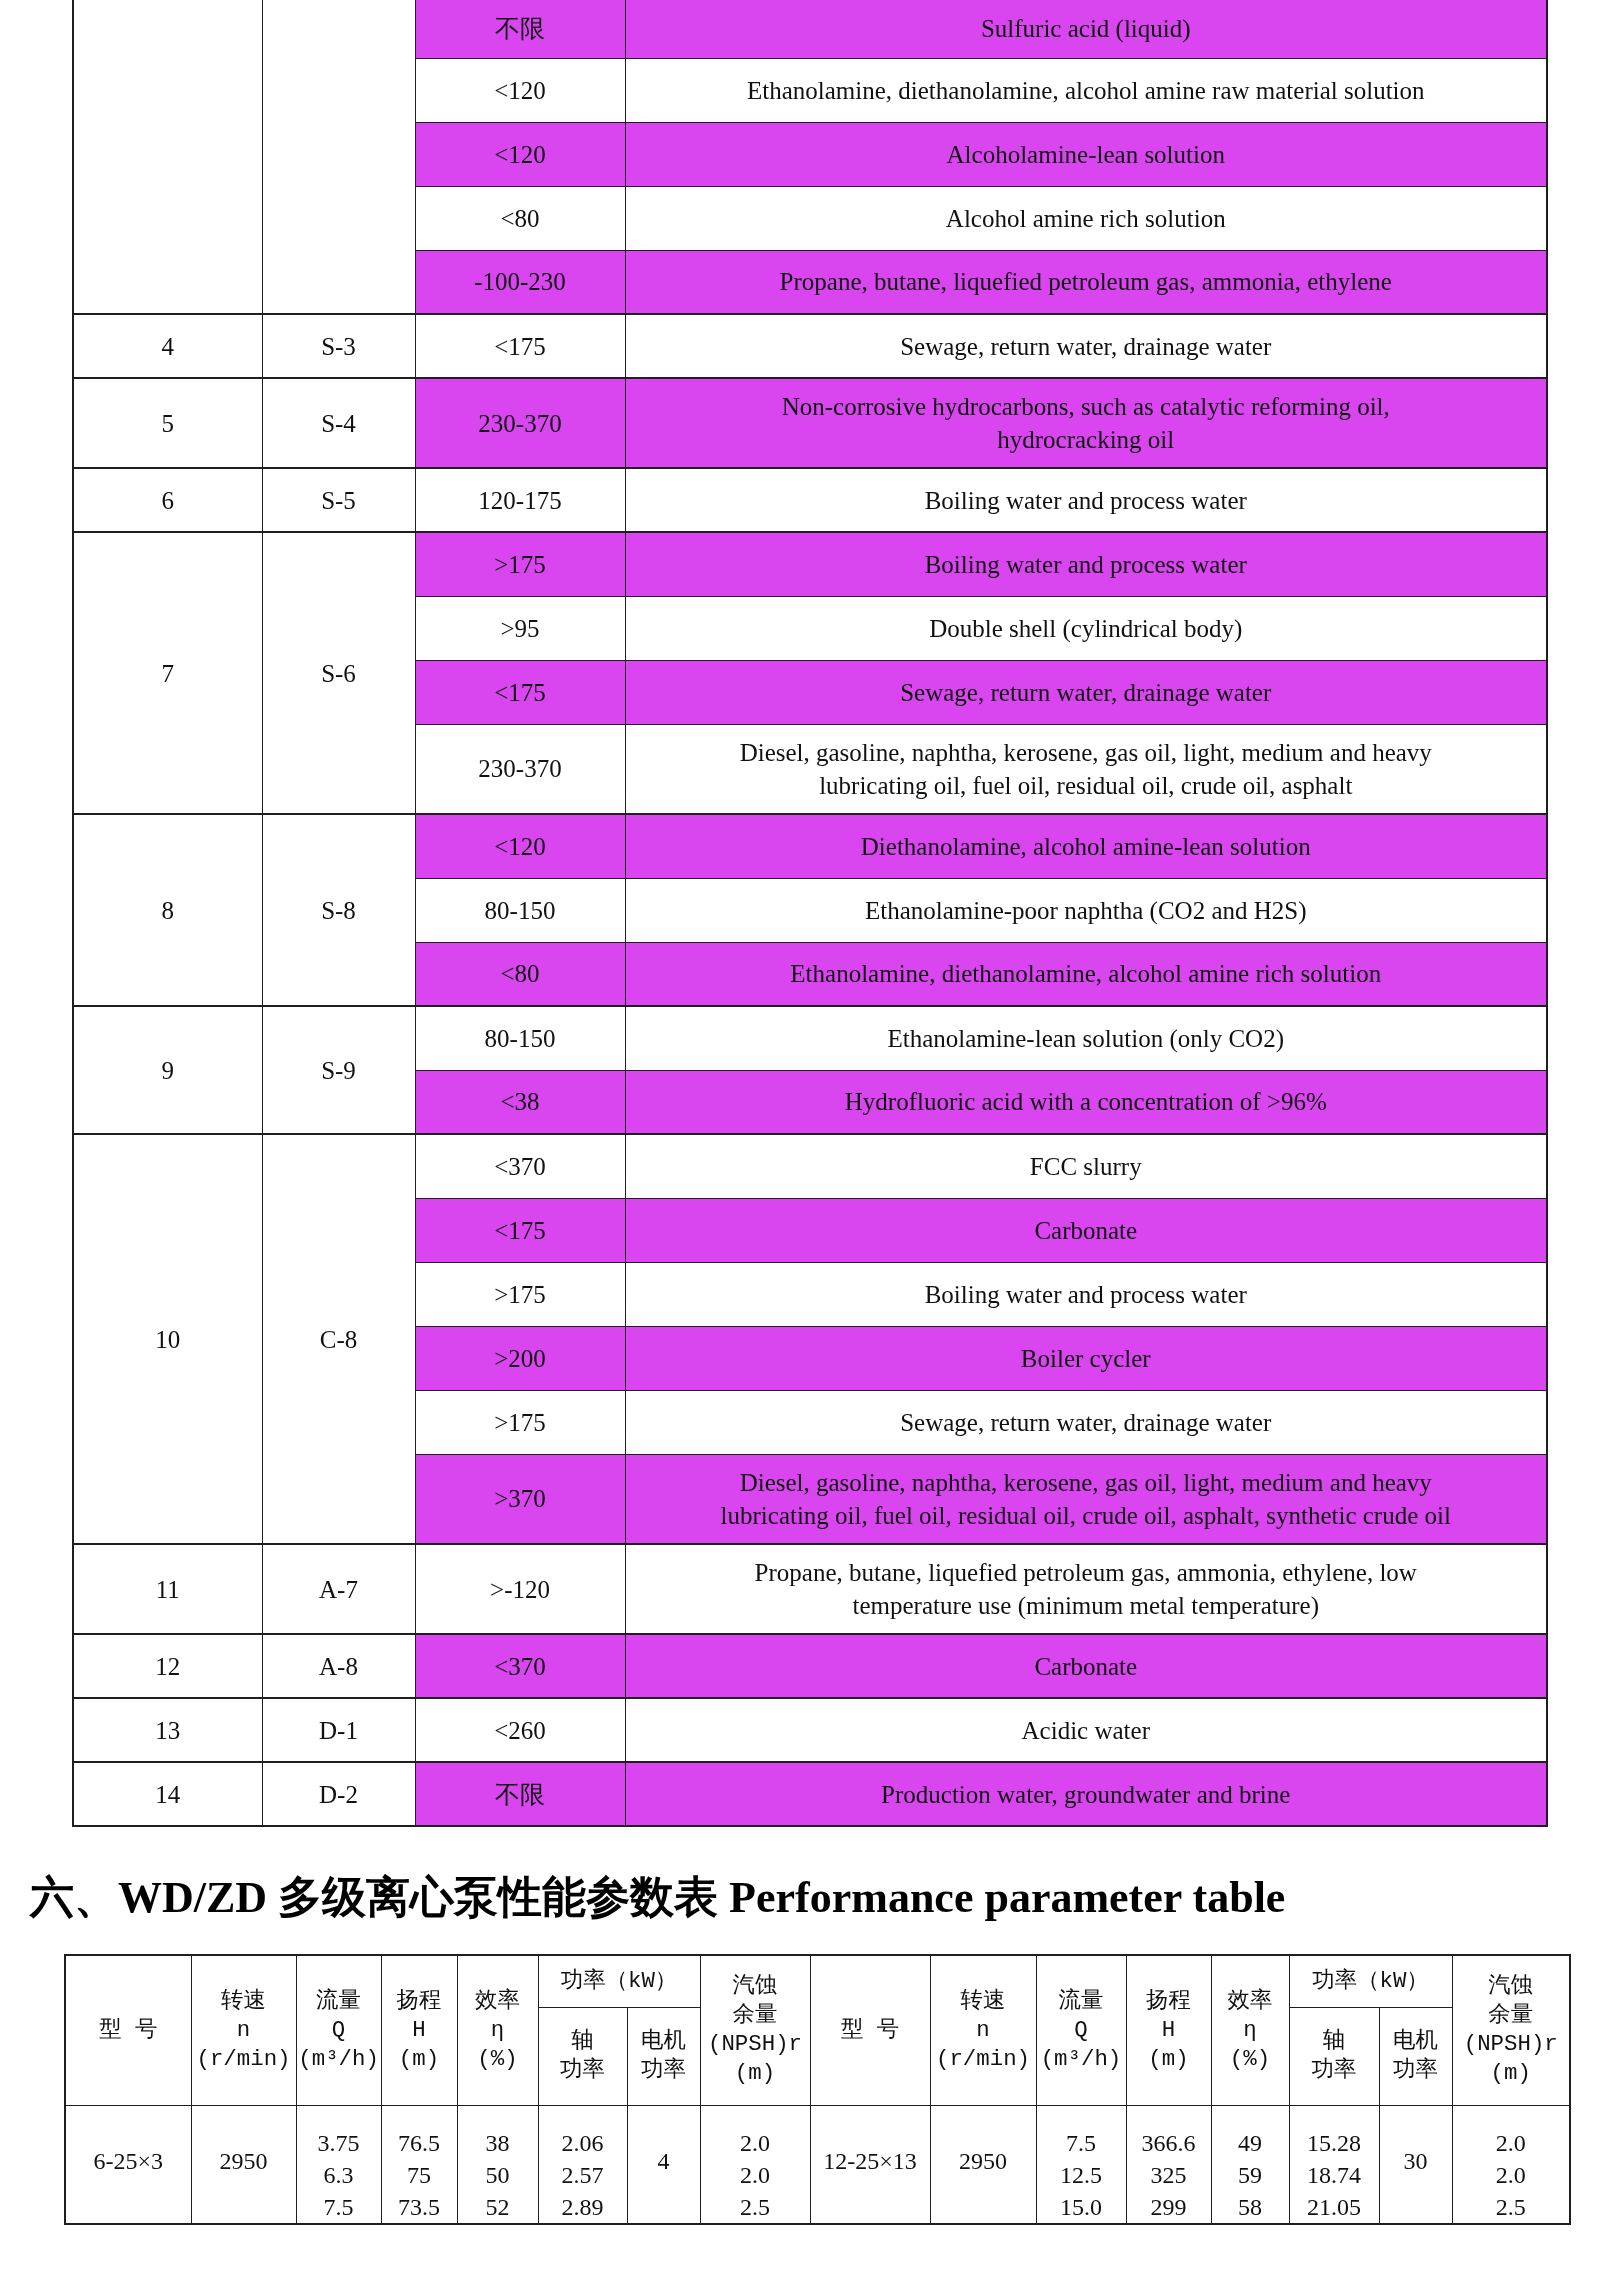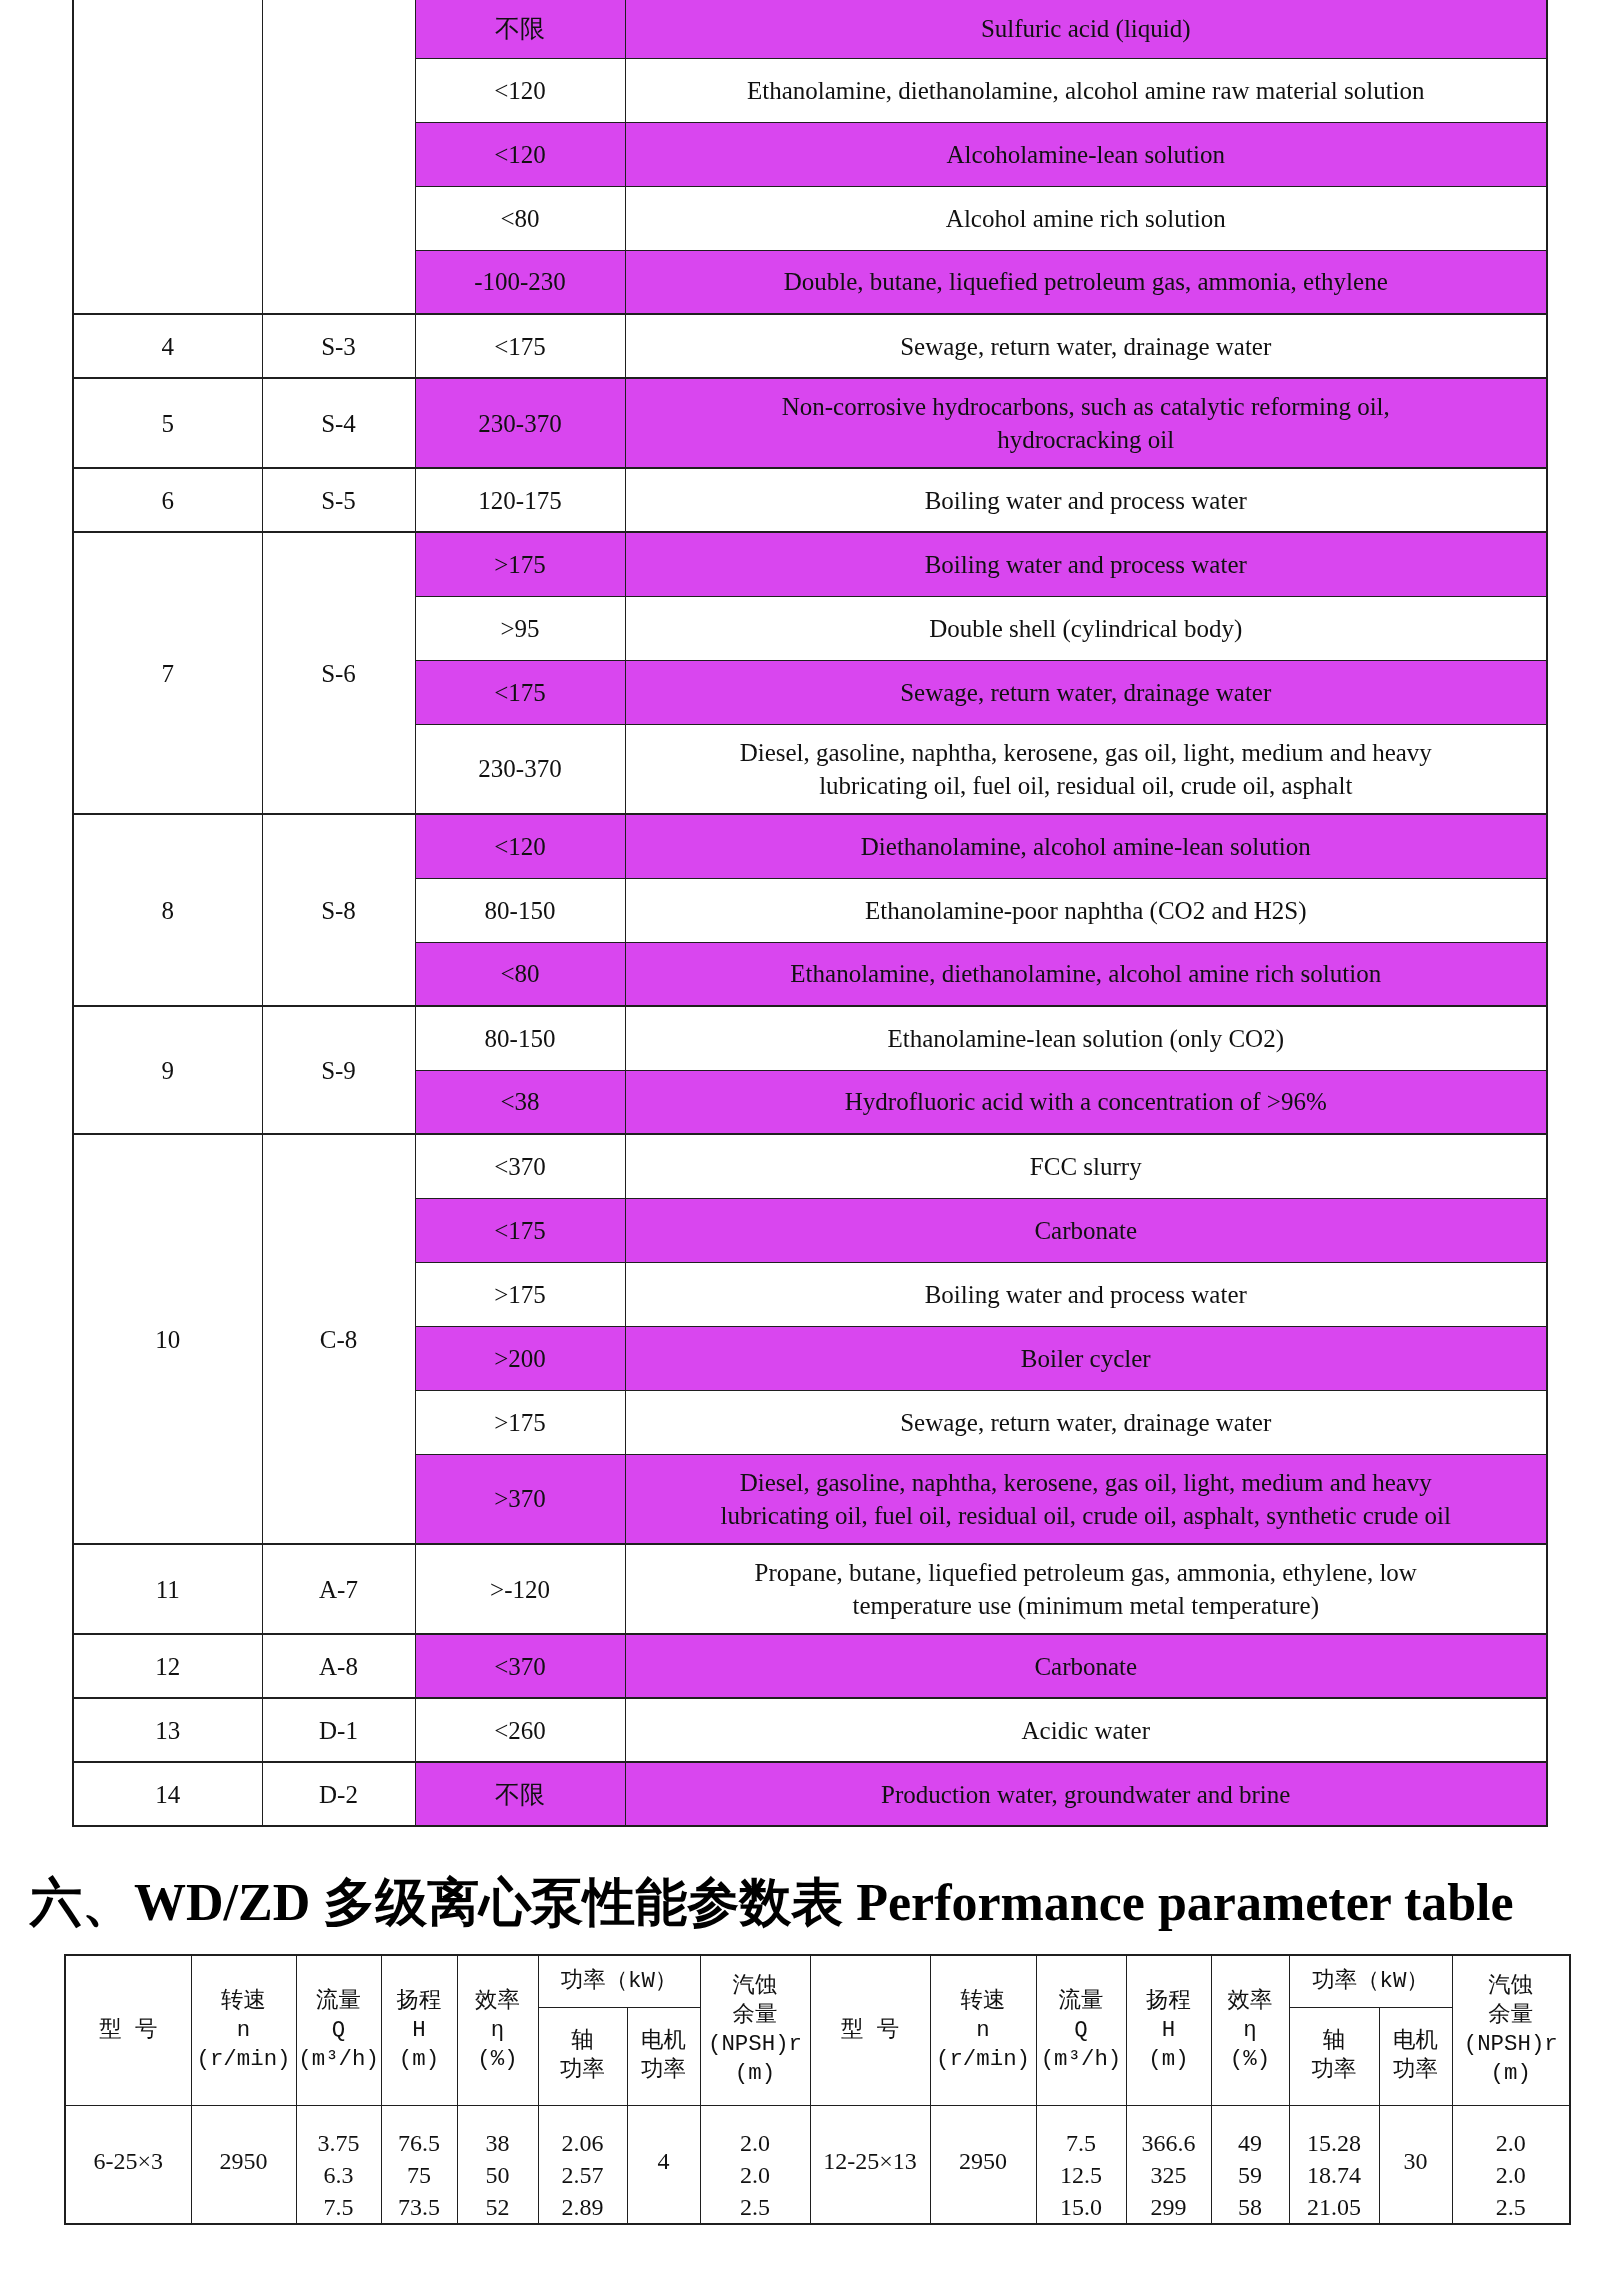--- a/index.html
+++ b/index.html
@@ -19,21 +19,21 @@
     white-space:pre-line;overflow:hidden;
   }
   tr.gs > td{border-top-width:2.7px;}
   tr.first > td{border-top:0;}
   td.y{background:#d946ef;}
   td.w{background:#ffffff;}
   .h65{height:58px;} .h72{height:64px;} .h100{height:90px;}
   
   .sec-title{
     position:absolute;left:30px;top:1868px;width:1558px;
-    font-size:52px;font-weight:700;color:#000;
+    font-size:44px;font-weight:700;color:#000;
     font-family:"Liberation Serif", serif;white-space:nowrap;
   }
   
   table.perf{
     position:absolute;left:64px;top:1954px;width:1504px;
     border-collapse:collapse;table-layout:fixed;
     border:2.7px solid #1f1f1f;
   }
   table.perf td,table.perf th{
     border:1.8px solid #1f1f1f;text-align:center;padding:0 1.8px;
@@ -75,21 +75,21 @@
     <tr class="h72">
         <td class="y">&lt;120</td>
         <td class="y">Alcoholamine-lean solution</td>
       </tr>
     <tr class="h72">
         <td class="w">&lt;80</td>
         <td class="w">Alcohol amine rich solution</td>
       </tr>
     <tr class="h72">
         <td class="y">-100-230</td>
-        <td class="y">Double, butane, liquefied petroleum gas, ammonia, ethylene</td>
+        <td class="y">Propane, butane, liquefied petroleum gas, ammonia, ethylene</td>
       </tr>
 
     <tr class="gs h72">
       <td class="w">4</td>
       <td class="w">S-3</td>
       <td class="w">&lt;175</td>
       <td class="w">Sewage, return water, drainage water</td>
     </tr>
     <tr class="gs h100">
       <td class="w">5</td>

